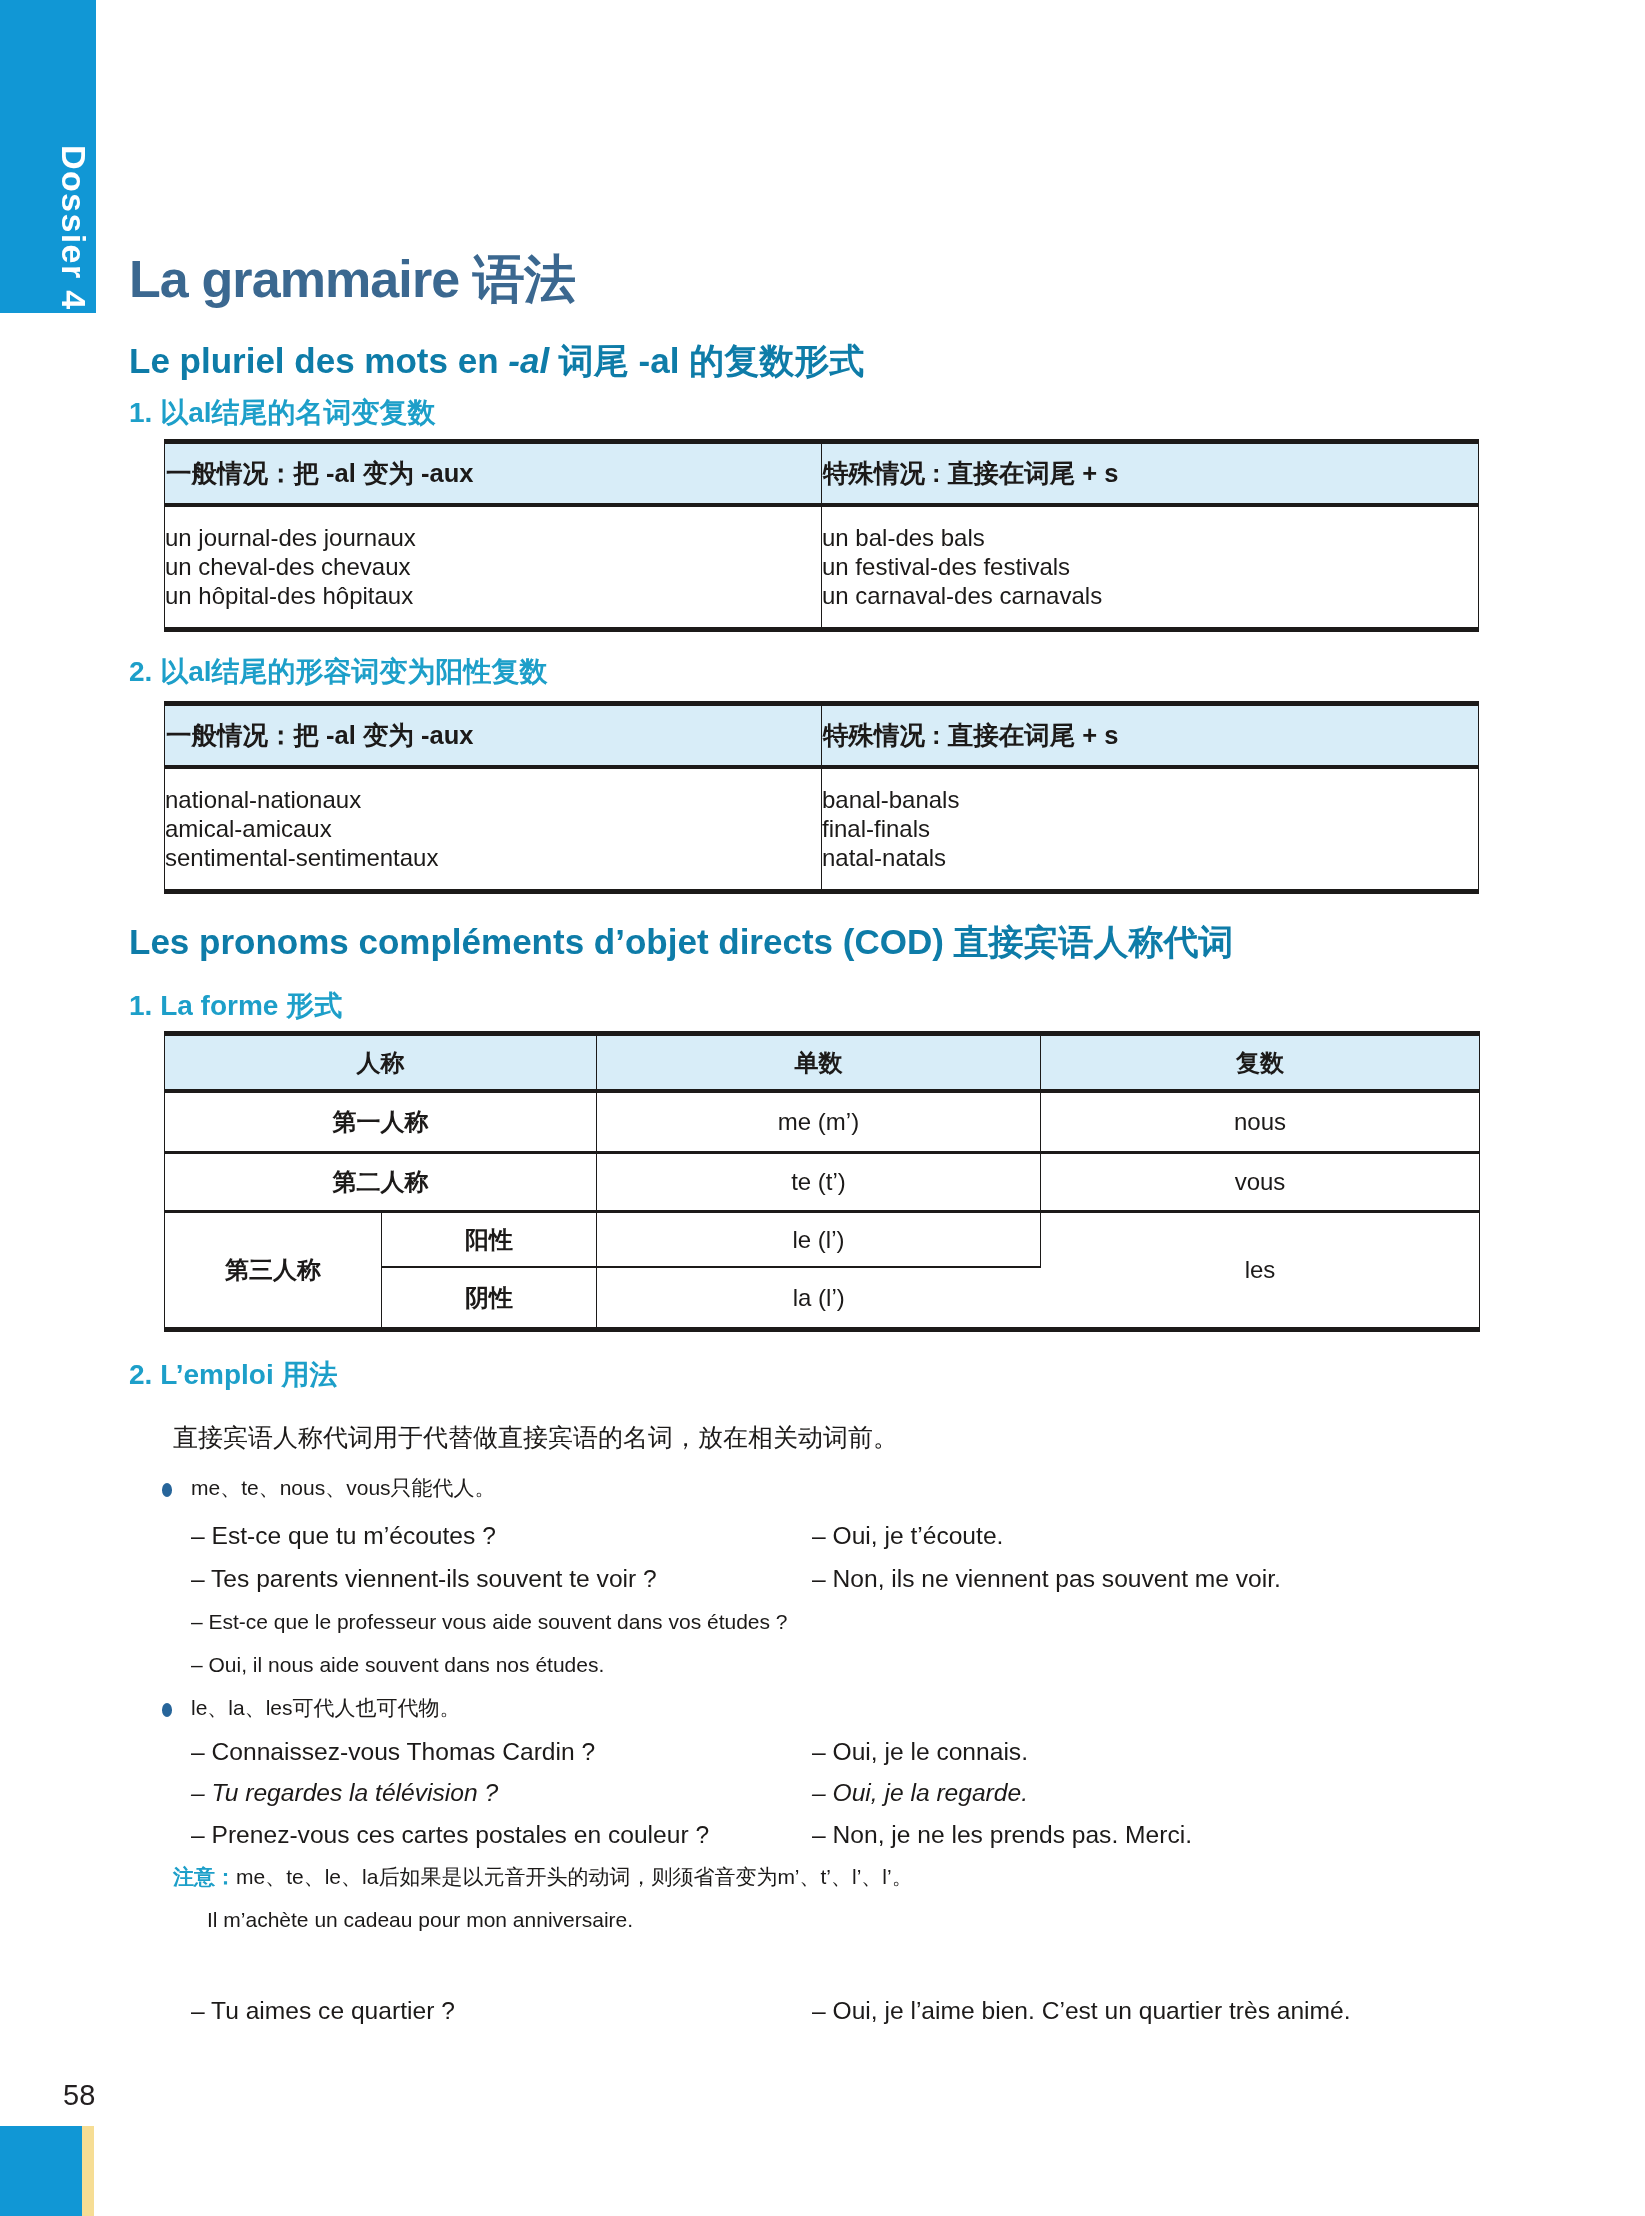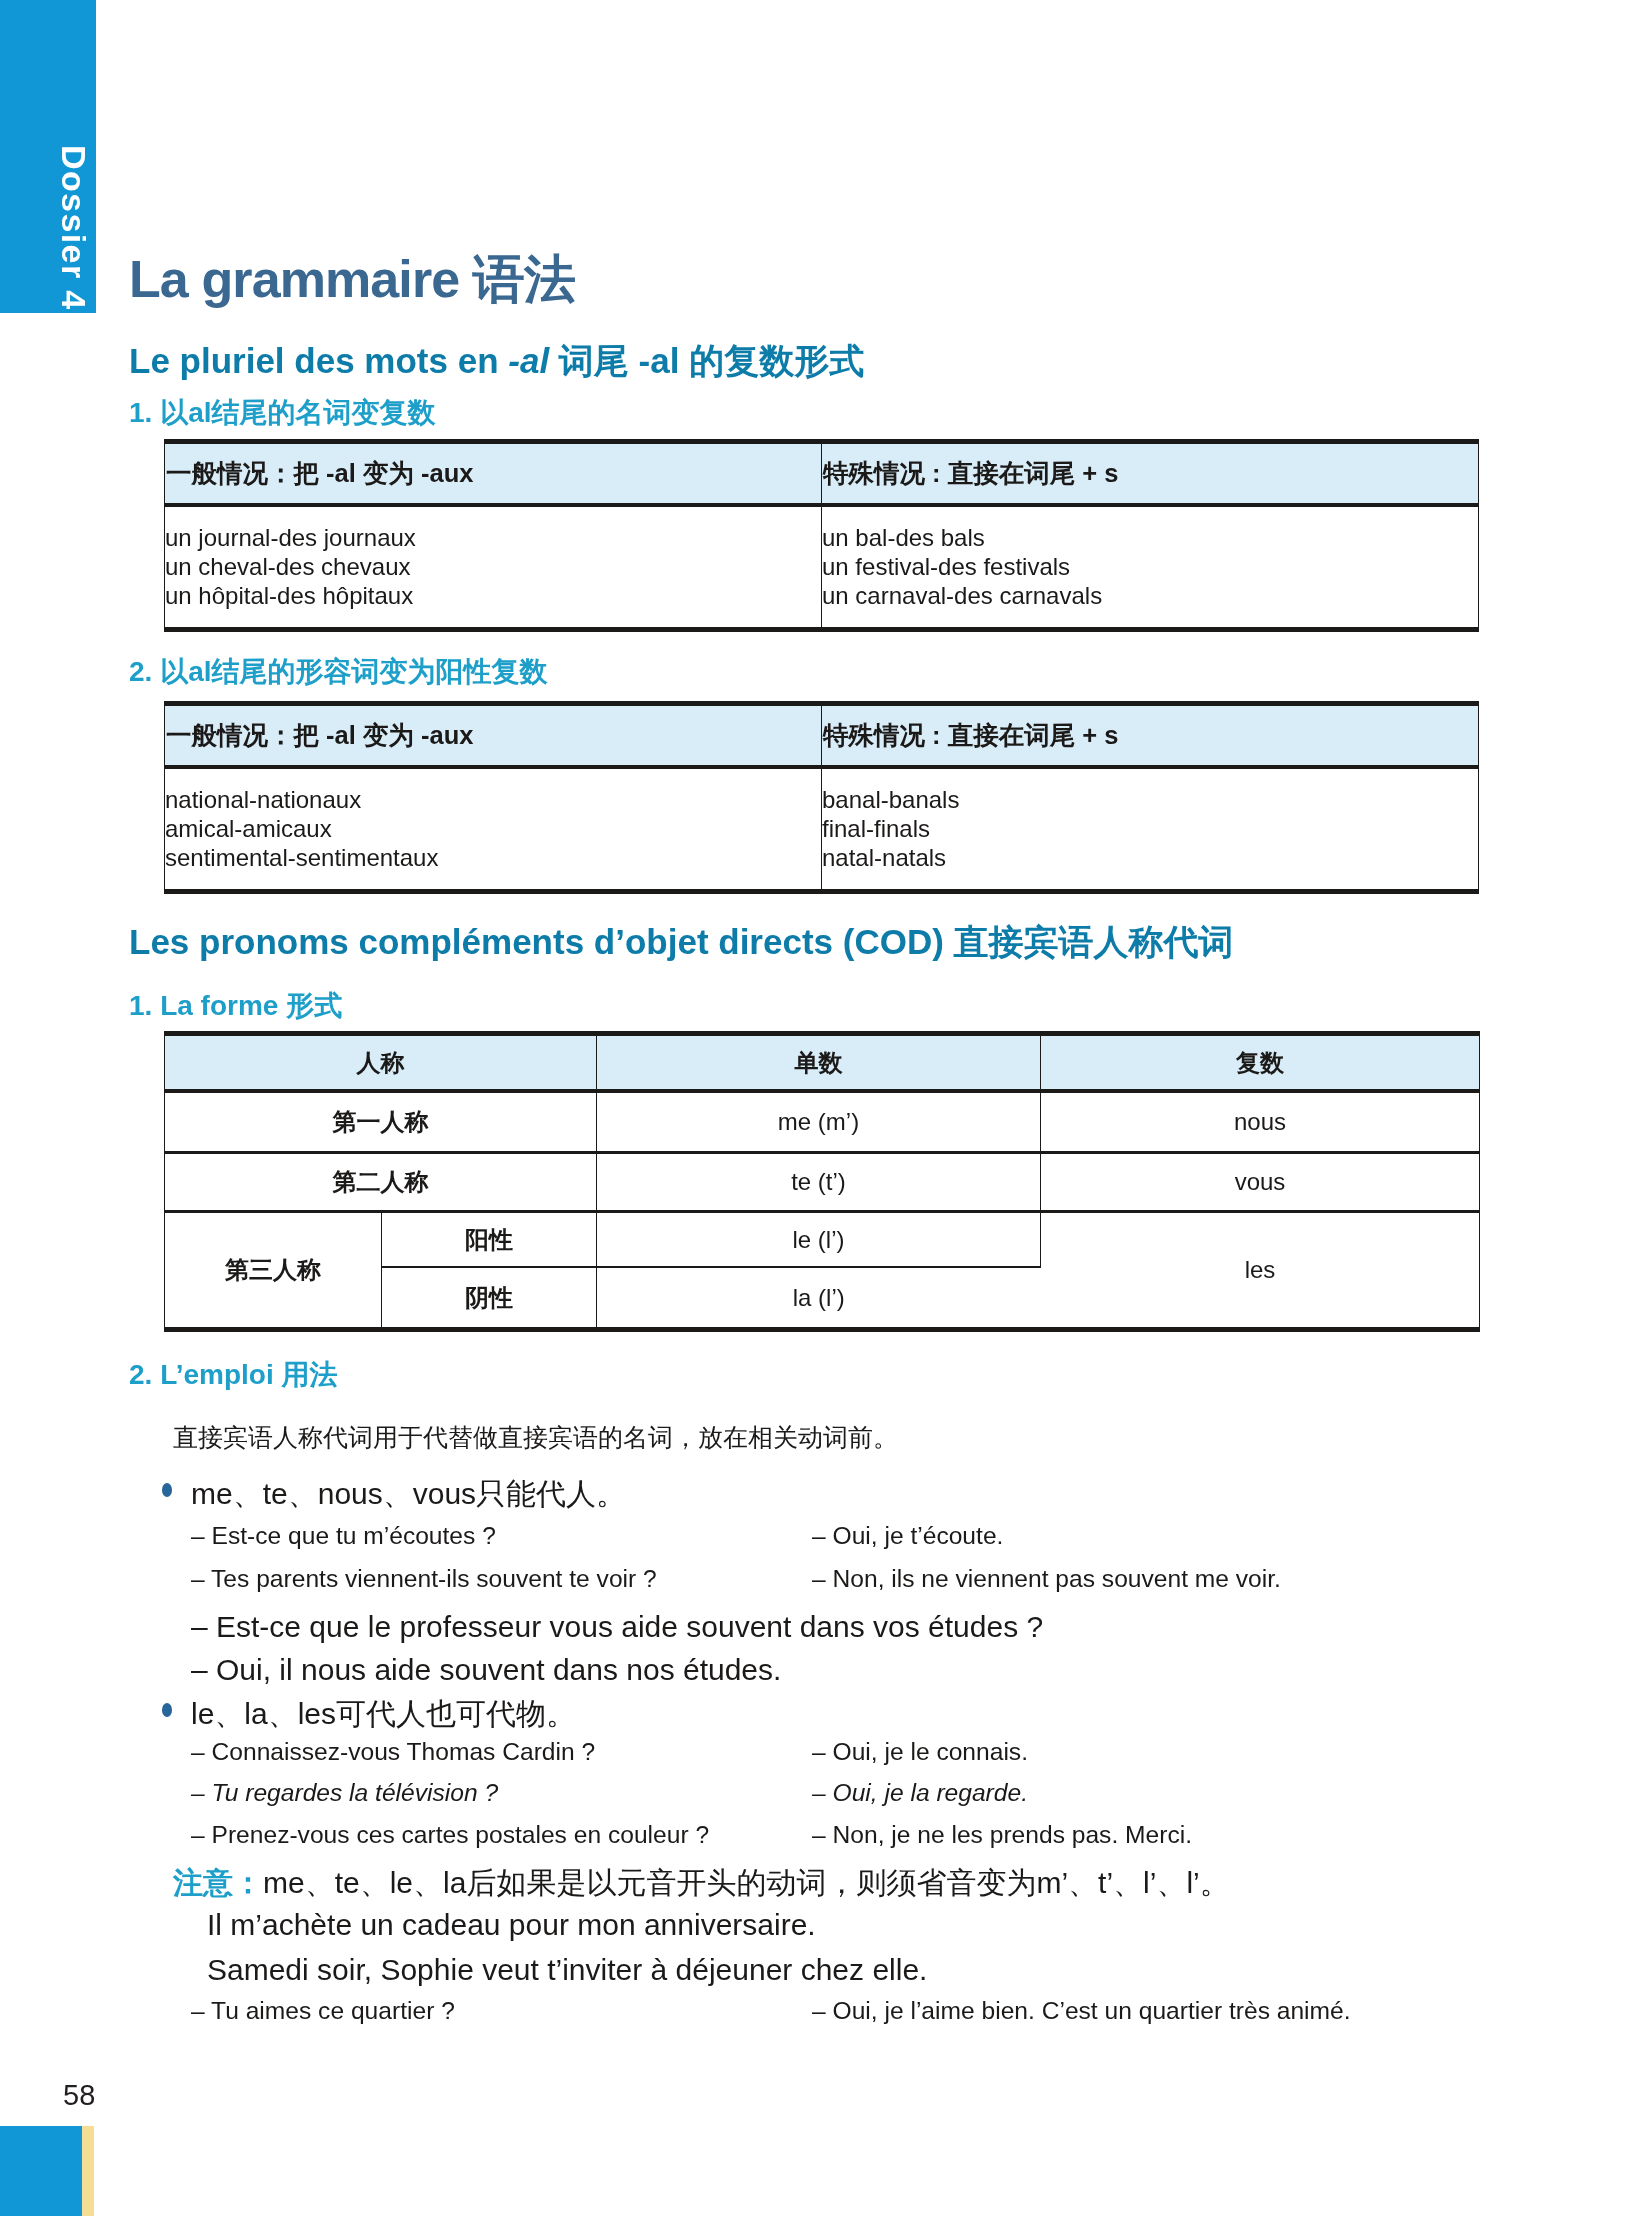--- a/index.html
+++ b/index.html
@@ -47,21 +47,21 @@
   table.pt td:last-child { border-right:none; }
   table.pt tr.hd td { background:#d8edf8; height:51px; border-bottom:4.1px solid #1c1a19; }
   table.pt tr.r1 td { height:56px; border-bottom:3.6px solid #1c1a19;margin-left:40px; }
   table.pt tr.r2 td { height:54px; border-bottom:3.6px solid #1c1a19; }
   table.pt tr.r3 td { height:51px; }
   table.pt tr.r3 td.sub { border-bottom:2.7px solid #1c1a19; }
   table.pt tr.r4 td { height:57px; }
   table.pt .zh { font-weight:bold; }
 
   
-  .bodyline { position:absolute; font-size:30px; white-space:nowrap; }
+  .bodyline { position:absolute; font-size:21px; white-space:nowrap; }
   .intro { left:173px; font-size:25px; }
   .bullet-text { position:absolute; left:191px; white-space:nowrap; }
   .dot { position:absolute; left:162px; width:10px; height:13.7px; border-radius:50%; background:#27659a; }
   .qa { position:absolute; left:0; width:1645px; height:32px; }
   .q { position:absolute; left:191px; white-space:nowrap; font-size:24.6px; }
   .a { position:absolute; left:812px; white-space:nowrap; font-size:24.6px; }
   .single { left:191px; }
   .example { left:207px; }
   .note-label { color:#1d9fc9; font-weight:bold; }
 
@@ -199,21 +199,20 @@
     <span class="a">– Oui, je la regarde.</span>
   </div>
   <div class="qa" style="top:1821px;">
     <span class="q">– Prenez-vous ces cartes postales en couleur ?</span>
     <span class="a">– Non, je ne les prends pas. Merci.</span>
   </div>
 
   <div class="bodyline" style="left:173px; top:1863px;"><span class="note-label">注意：</span><span>me、te、le、la后如果是以元音开头的动词，则须省音变为m’、t’、l’、l’。</span></div>
 
   <div class="bodyline example" style="top:1908px;">Il m’achète un cadeau pour mon anniversaire.</div>
-  <div class="bodyline example" style="top:1953px;">Samedi soir, Sophie veut t’inviter à déjeuner chez elle.</div>
 
   <div class="qa" style="top:1997px;">
     <span class="q">– Tu aimes ce quartier ?</span>
     <span class="a">– Oui, je l’aime bien. C’est un quartier très animé.</span>
   </div>
 
   <div class="pagenum">58</div>
   <div class="corner-blue"></div>
   <div class="corner-yellow"></div>
 

